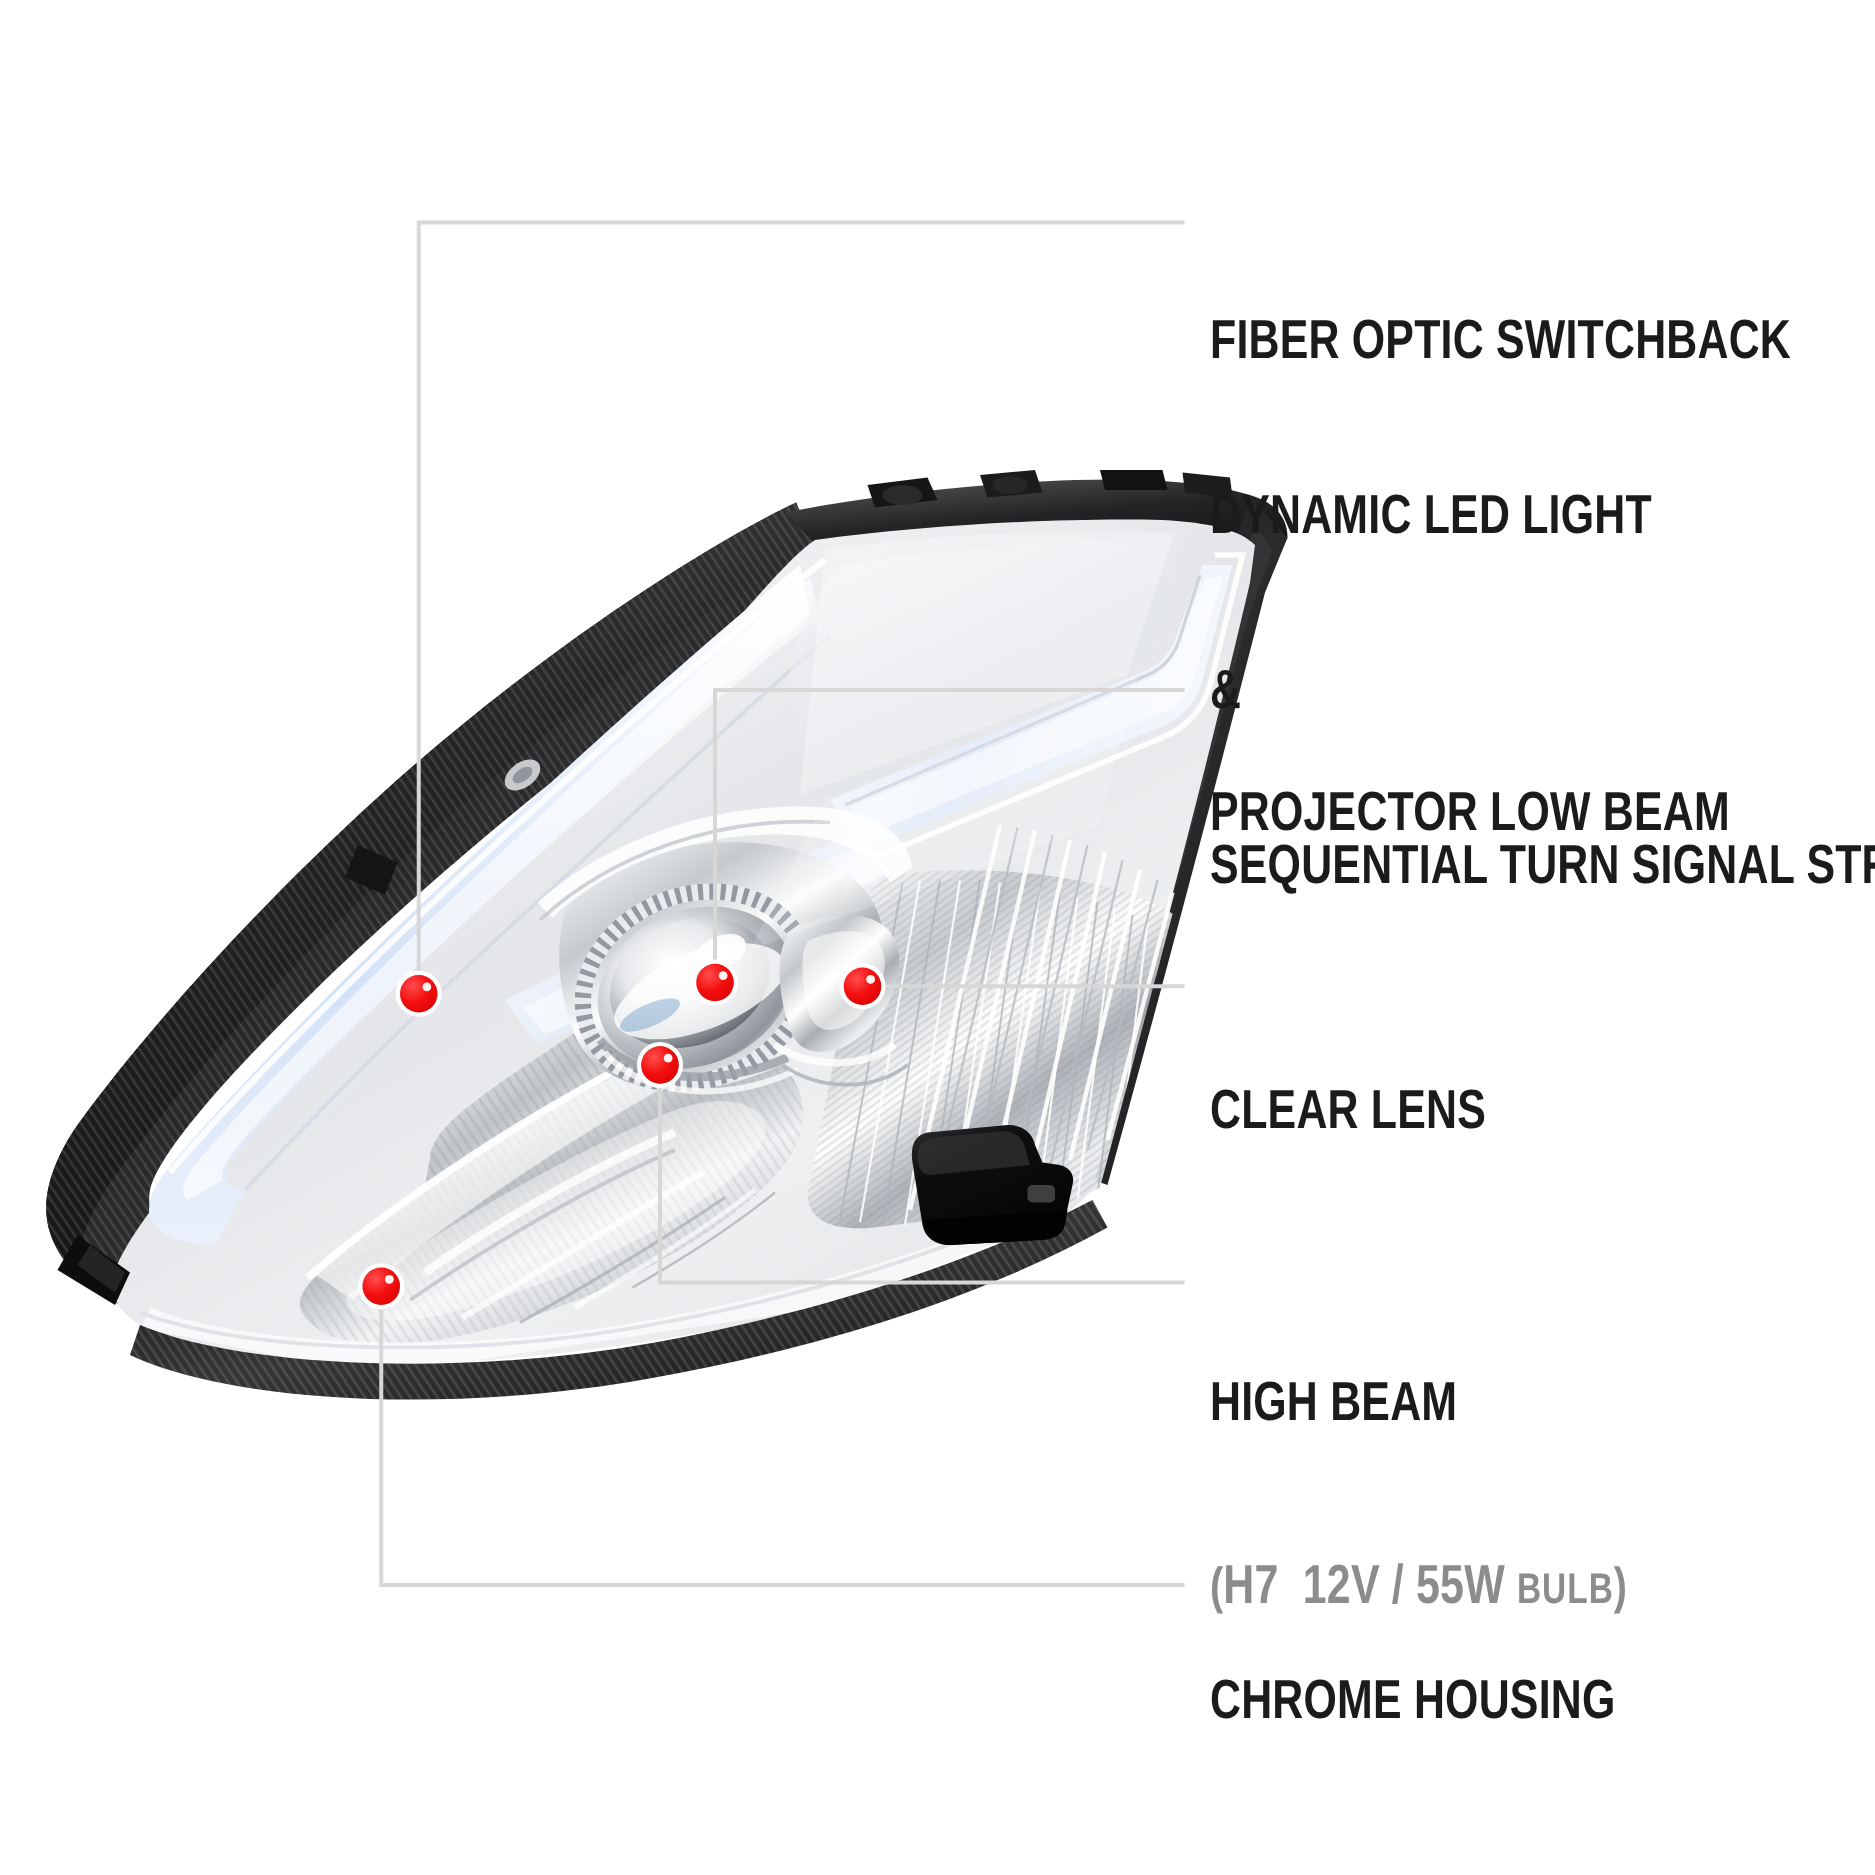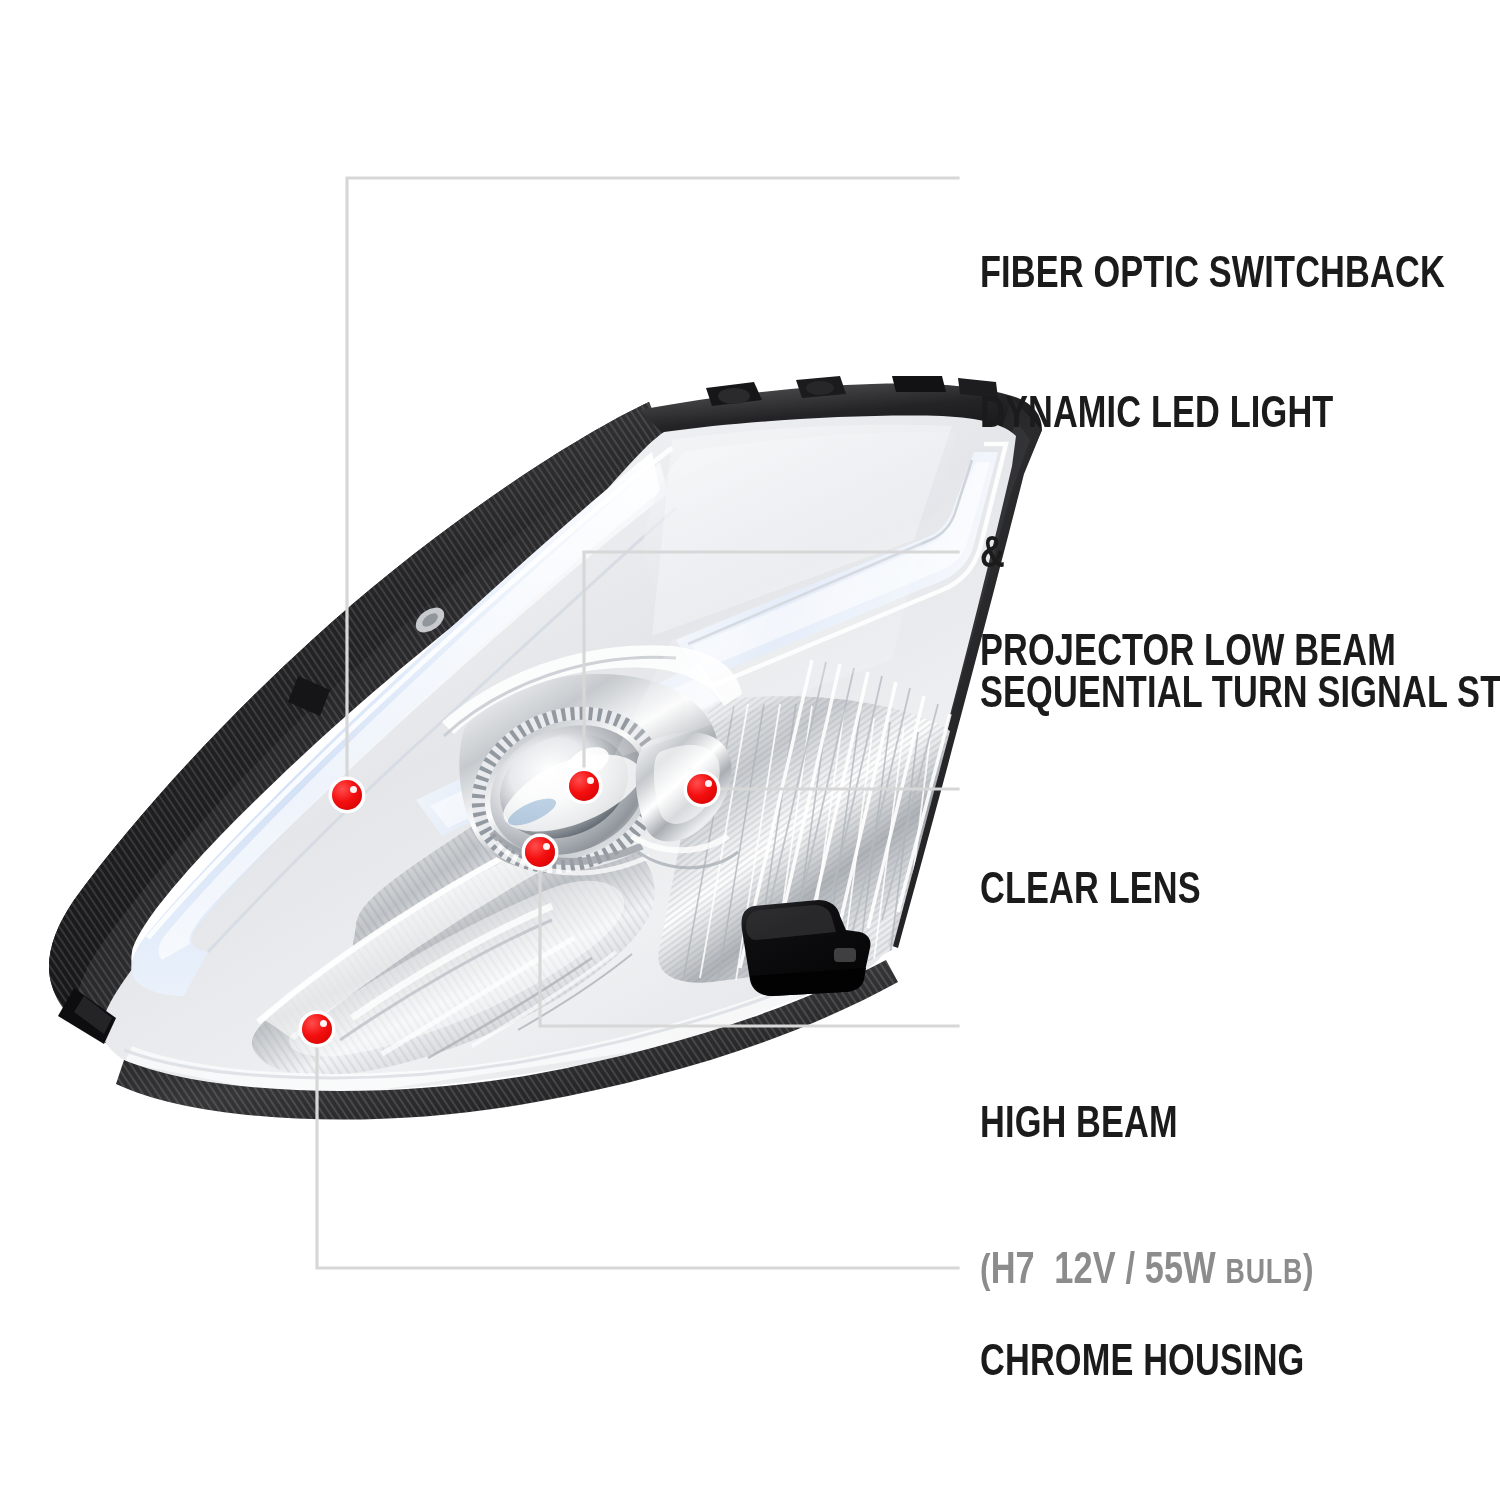--- a/index.html
+++ b/index.html
@@ -3,21 +3,21 @@
 <meta charset="utf-8">
 <style>
   html,body{margin:0;padding:0;background:#ffffff;}
   body{
     width:1500px;height:1500px;
     font-family:"Liberation Sans", sans-serif;
     -webkit-font-smoothing:antialiased;
     overflow:hidden;
     position:relative;
   }
-  #stage{position:absolute;left:12px;top:0;width:1196px;height:1500px;background:#fff;}
+  #stage{position:absolute;left:0;top:0;width:1196px;height:1500px;background:#fff;}
 
   
   #product{position:absolute;left:0;top:0;width:1500px;height:1500px;}
 
   
   #leaders{position:absolute;left:0;top:0;width:1500px;height:1500px;}
 
   
   .label{
     position:absolute;

